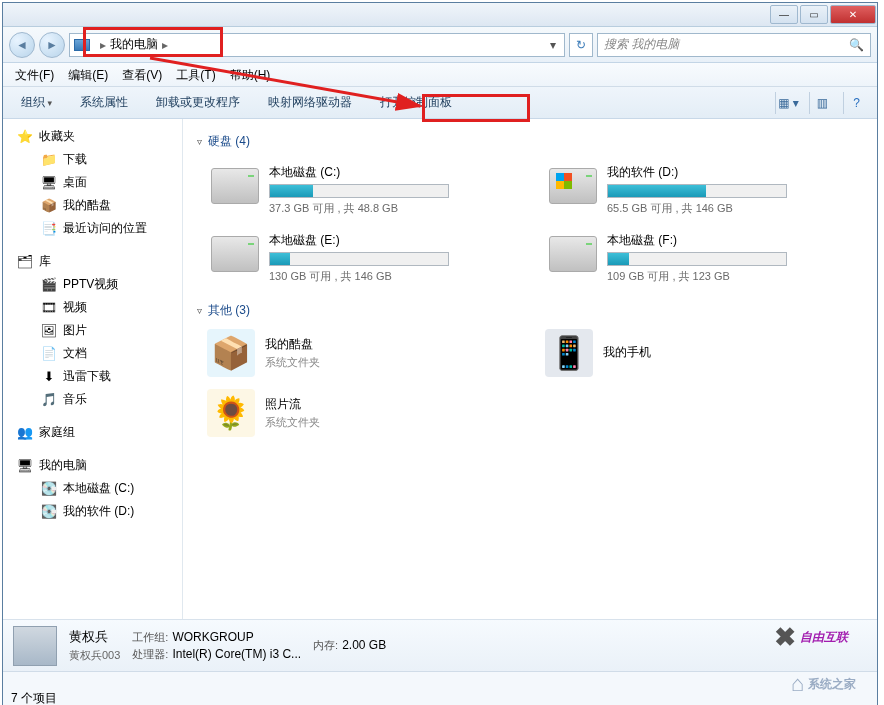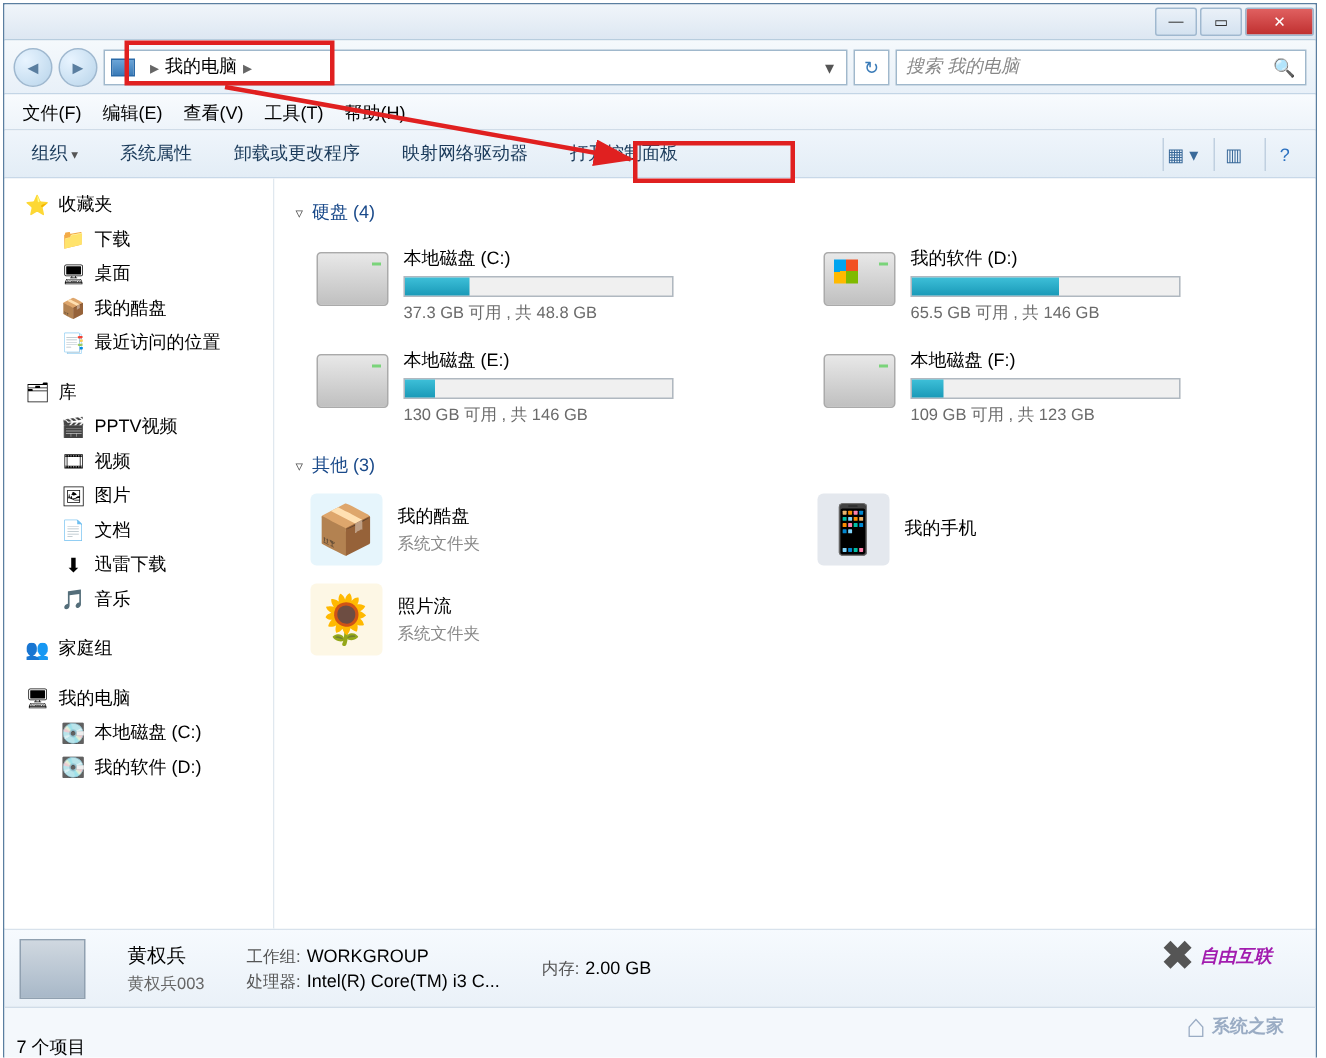--- a/index.html
+++ b/index.html
@@ -61,21 +61,21 @@
 .progress-fill { height: 100%; background: linear-gradient(#3dbfd8,#1a9ab8); }
 .drive-stats { color: #6a6a6a; font-size: 11px; }
 
 .item-grid { display: grid; grid-template-columns: 1fr 1fr; gap: 12px 20px; padding-left: 10px; }
 .folder-item { display: flex; gap: 10px; align-items: center; cursor: pointer; }
 .fi-icon { width: 48px; height: 48px; display: flex; align-items: center; justify-content: center; font-size: 32px; border-radius: 4px; }
 .fi-name { margin-bottom: 2px; }
 .fi-sub { color: #888; font-size: 11px; }
 
 
-.details { height: 52px; border-top: 1px solid #d8e2ec; background: linear-gradient(#f6fafe,#eaf1f8); display: flex; align-items: center; padding: 4px 10px; gap: 28px; }
+.details { height: 52px; border-top: 1px solid #d8e2ec; background: linear-gradient(#f6fafe,#eaf1f8); display: flex; align-items: center; padding: 4px 10px; gap: 12px; }
 .details .big-icon { width: 44px; height: 40px; background: linear-gradient(#d0d8e0,#a8b8c8); border: 1px solid #90a0b0; }
 .details .dcol { display: flex; flex-direction: column; gap: 2px; }
 .details .dlabel { color: #666; font-size: 11px; }
 .details .dkey { color: #555; font-size: 11px; margin-right: 4px; }
 
 
 .status { height: 22px; border-top: 1px solid #d0dce8; padding: 18px 8px; background: #f4f8fc; }
 
 
 .wm1 { position: absolute; right: 36px; top: 622px; font-size: 22px; font-weight: bold; font-style: italic; color: #a21caf; display: flex; align-items: center; gap: 4px; }

